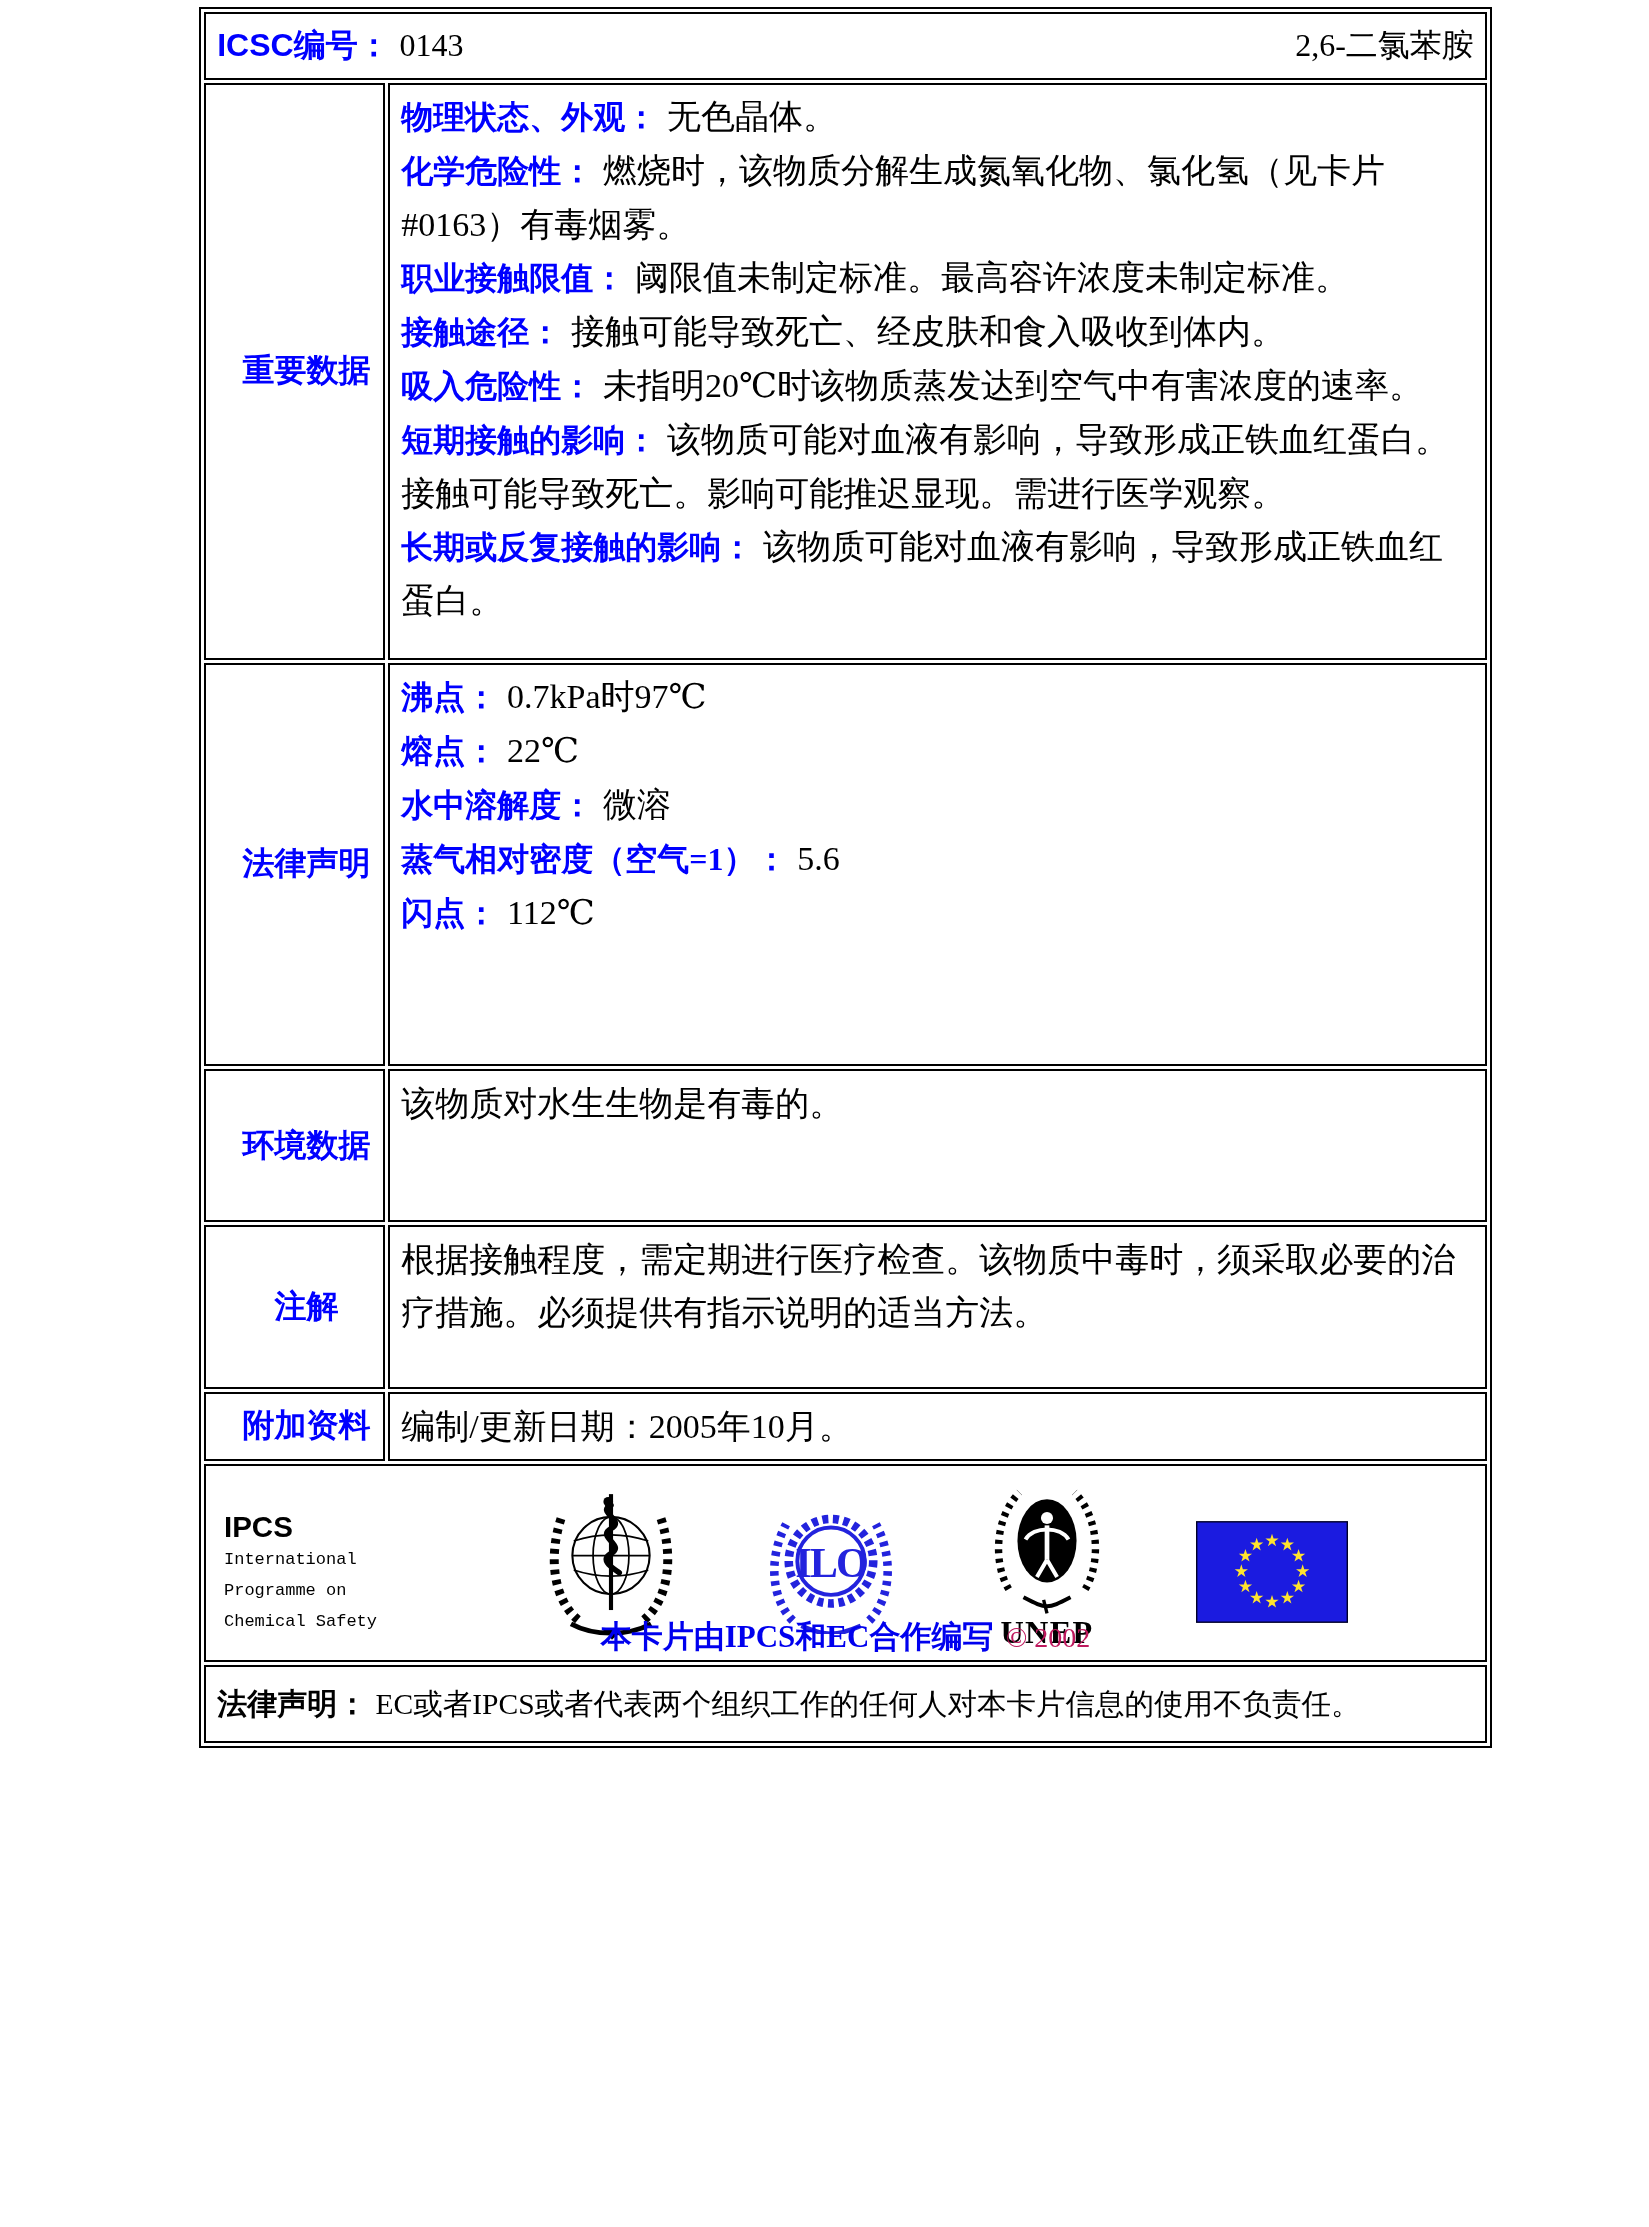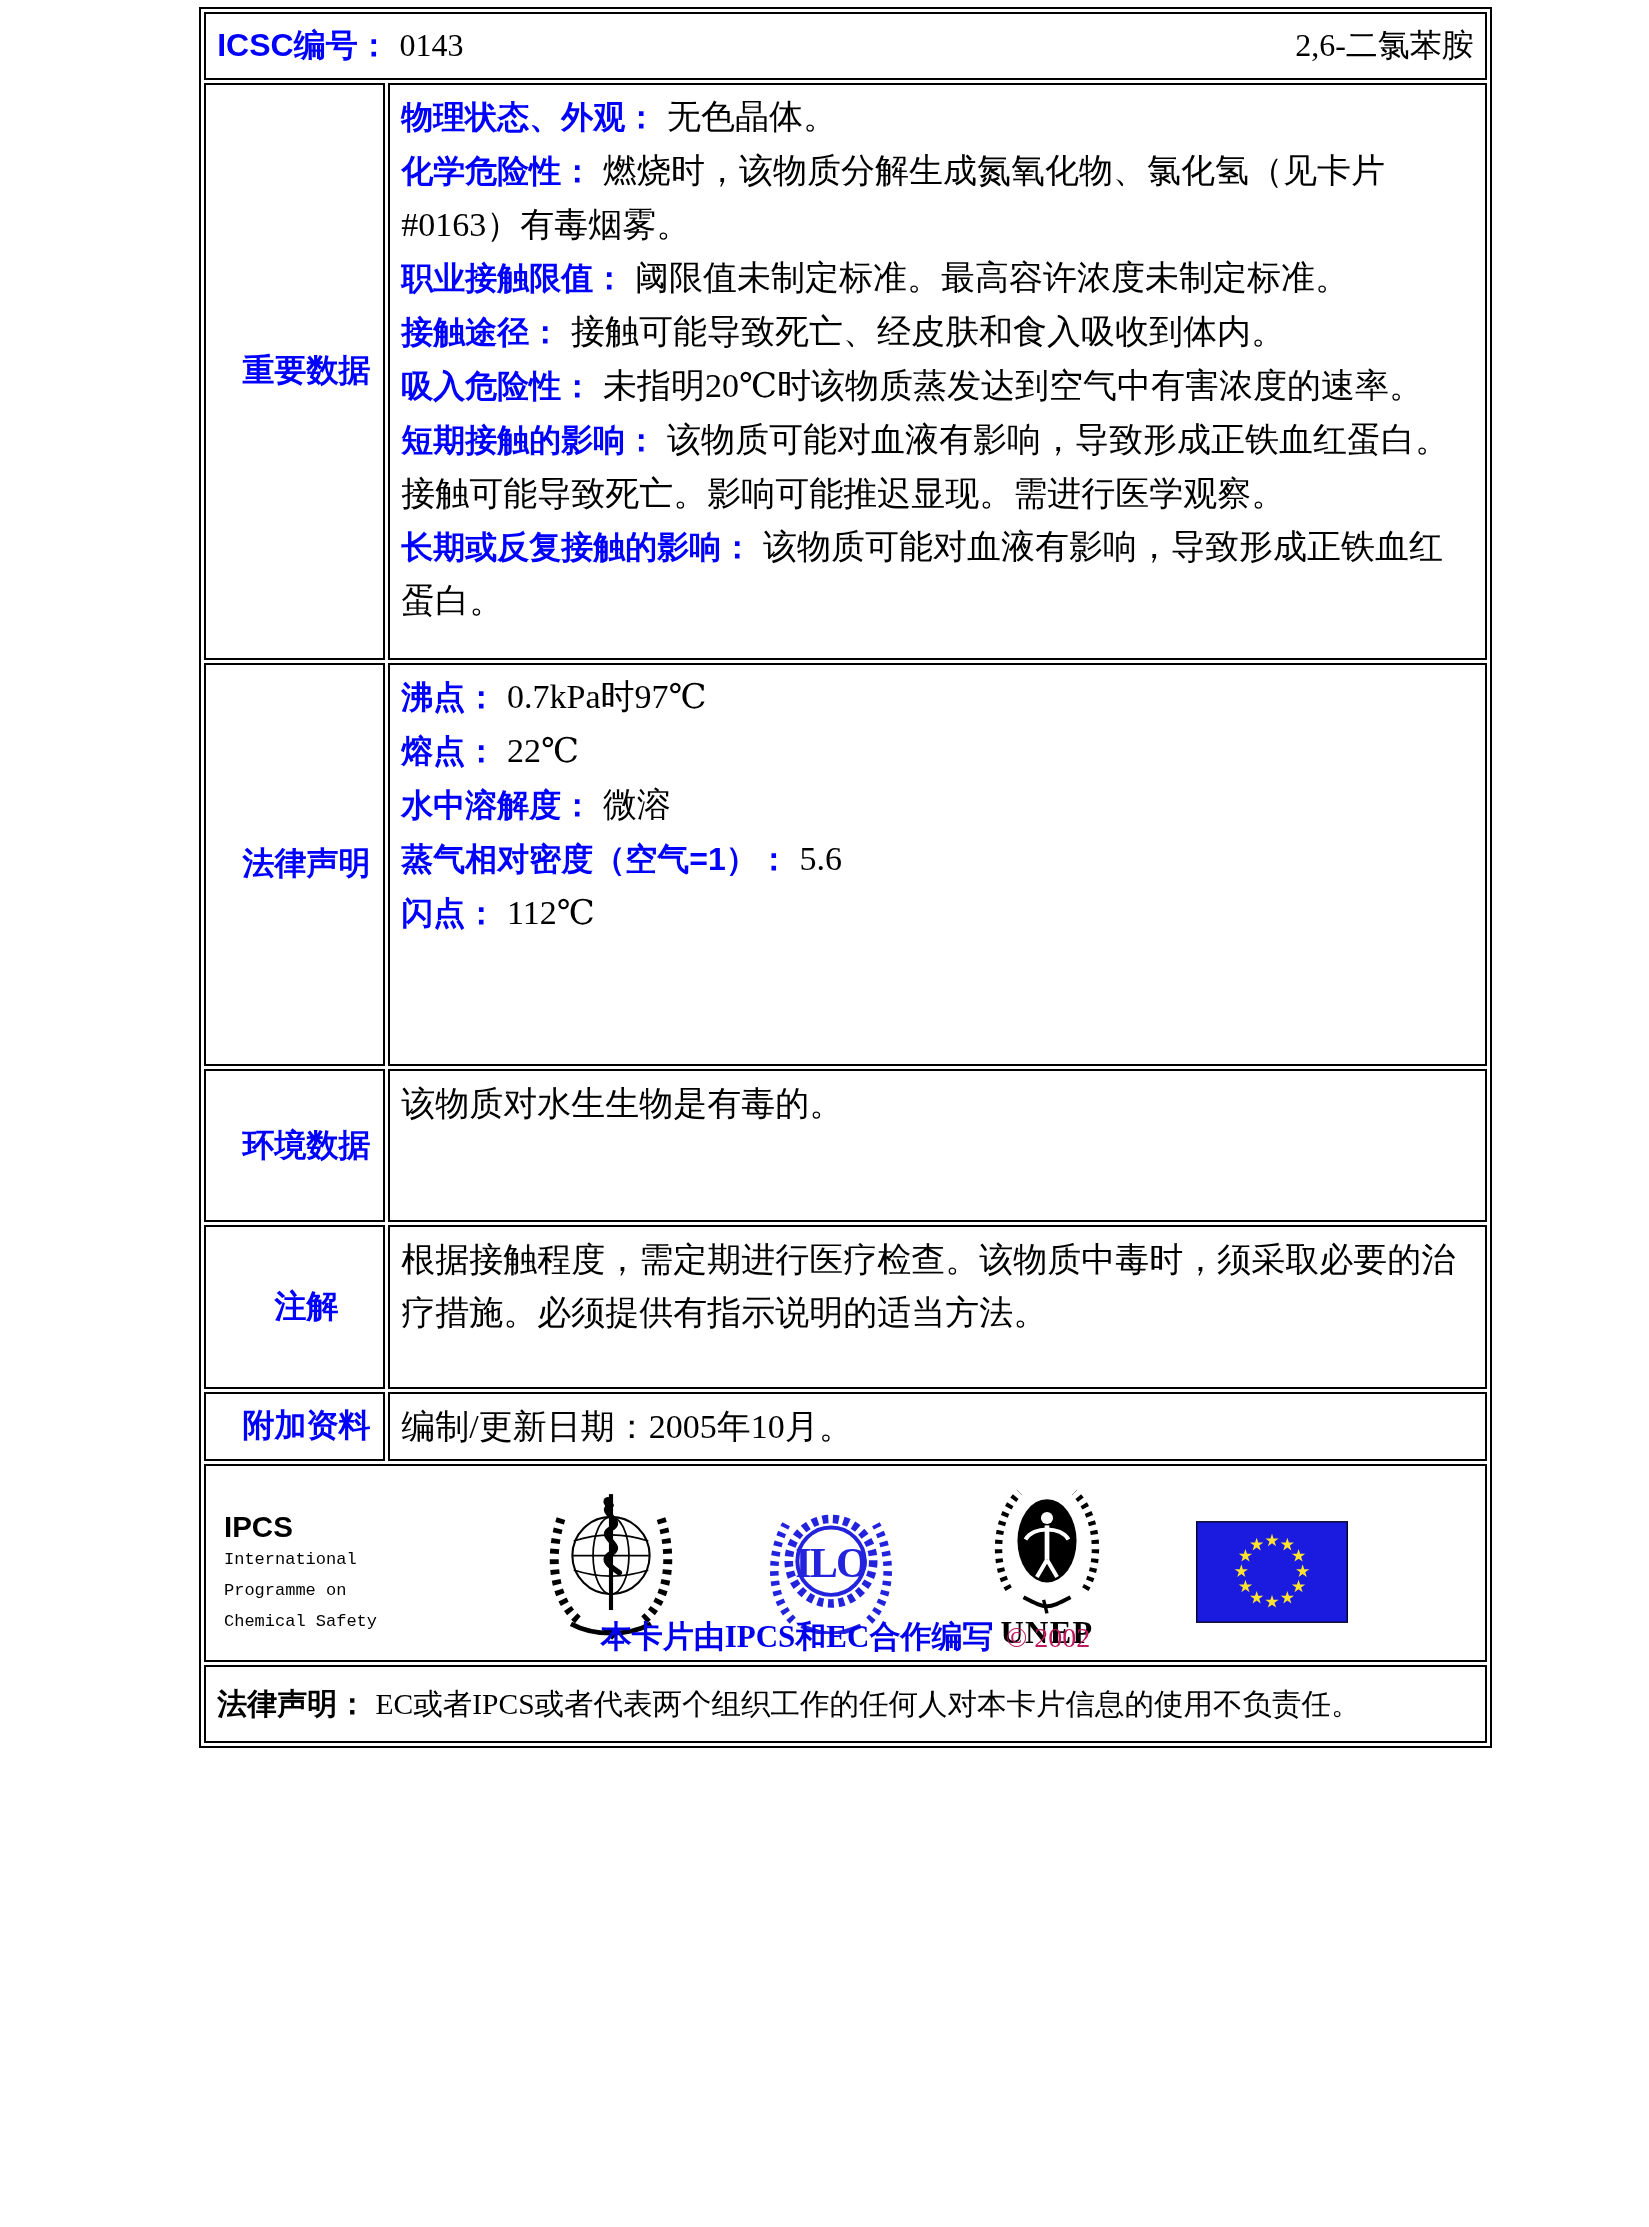--- a/index.html
+++ b/index.html
@@ -16,21 +16,21 @@
              font-family:"Liberation Sans","DejaVu Sans",sans-serif;
              font-weight:bold;font-size:32px;padding-left:35px;}
   .hdrflex{display:flex;justify-content:space-between;align-items:baseline;
            padding:7px 1.4px;font-size:32px;}
   .icsc-lbl{color:#0000ff;font-family:"Liberation Sans","DejaVu Sans",sans-serif;
             font-weight:bold;margin-right:9.8px;}
   .icsc-num{font-size:32px;}
   .chem{font-size:32px;}
   .content{padding-right:12.6px;}
   .item{font-size:34px;line-height:53px;}
-  .item .lbl{color:#0000ff;font-family:Liberation Sans, sans-serif;
+  .item .lbl{color:#0000ff;font-family:Liberation Serif, serif;
              font-weight:bold;font-size:32px;margin-right:9.8px;}
   .content-r1{min-height:562px;}
   .content-r2{min-height:388px;}
   .content-r3{min-height:138px;}
   .content-r4{min-height:149px;}
   .logorow{position:relative;padding:9.8px 18px 7px 18px;min-height:176px;}
   .logos{display:flex;align-items:center;justify-content:space-between;}
   .ipcs-block{font-family:"Liberation Sans","DejaVu Sans",sans-serif;
               padding-top:18px;width:232px;}
   .ipcs-title{font-size:29.5px;font-weight:bold;line-height:35px;}

